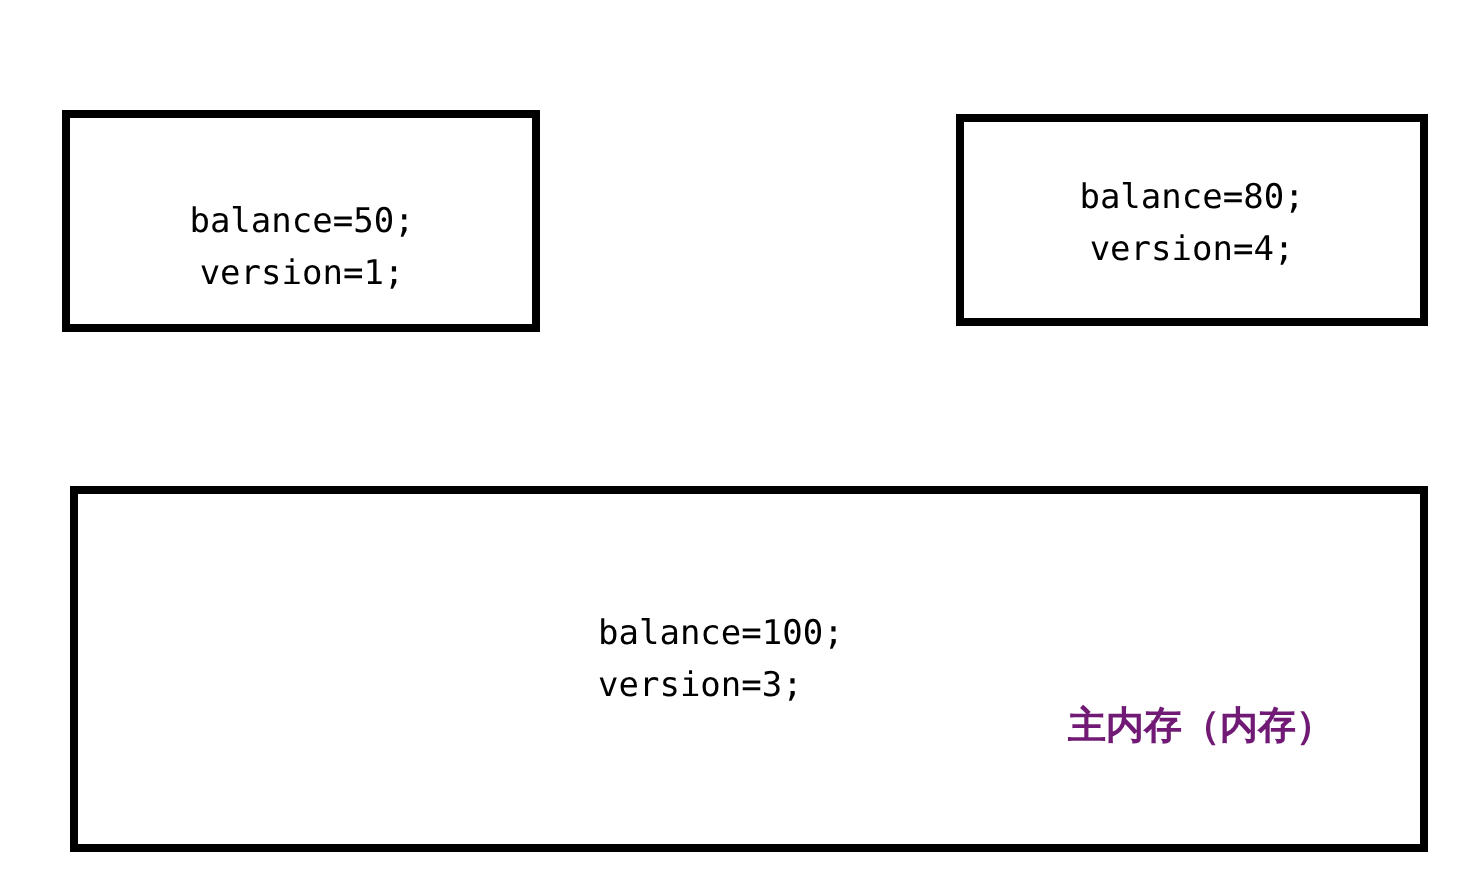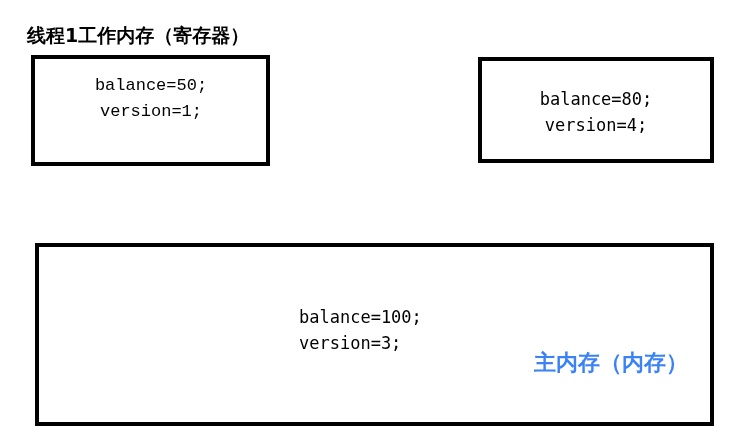--- a/index.html
+++ b/index.html
@@ -54,46 +54,45 @@
   }
   .code-left {
     text-align: left;
   }
 
   
   .mem-caption {
     position: absolute;
     font-family: "DejaVu Sans", sans-serif;
     font-weight: bold;
-    font-size: 22px;
+    font-size: 19px;
     line-height: 22px;
-    color: #3b82f6;
+    color: #701a75;
     white-space: nowrap;
   }
 
   
   #title-thread1 { left: 27px;  top: 24px; }
   #title-thread2 { left: 476px; top: 24px; }
 
   #box-thread1 { left: 31px;  top: 55px;  width: 239px; height: 111px; }
   #box-thread2 { left: 478px; top: 57px;  width: 236px; height: 106px; }
   #box-main    { left: 35px;  top: 243px; width: 679px; height: 183px; }
 
-  #code-thread1 { left: 46px;  top: 73px;  width: 210px; font-family: Liberation Mono, monospace; }
+  #code-thread1 { left: 46px;  top: 98px;  width: 210px; }
   #code-thread2 { left: 492px; top: 86px;  width: 208px; }
   #code-main    { left: 299px; top: 304px; width: 240px; }
 
   #caption-main { left: 534px; top: 352px; }
 </style>
 </head>
 <body>
 
 <div id="canvas">
 
-  <div class="box-title" id="title-thread1">线程1工作内存（寄存器）</div>
 
   <div class="mem-box" id="box-thread1"></div>
 
   <div class="code-block code-centered" id="code-thread1">balance=50;
 version=1;</div>
 
 
   <div class="mem-box" id="box-thread2"></div>
 
   <div class="code-block code-centered" id="code-thread2">balance=80;

